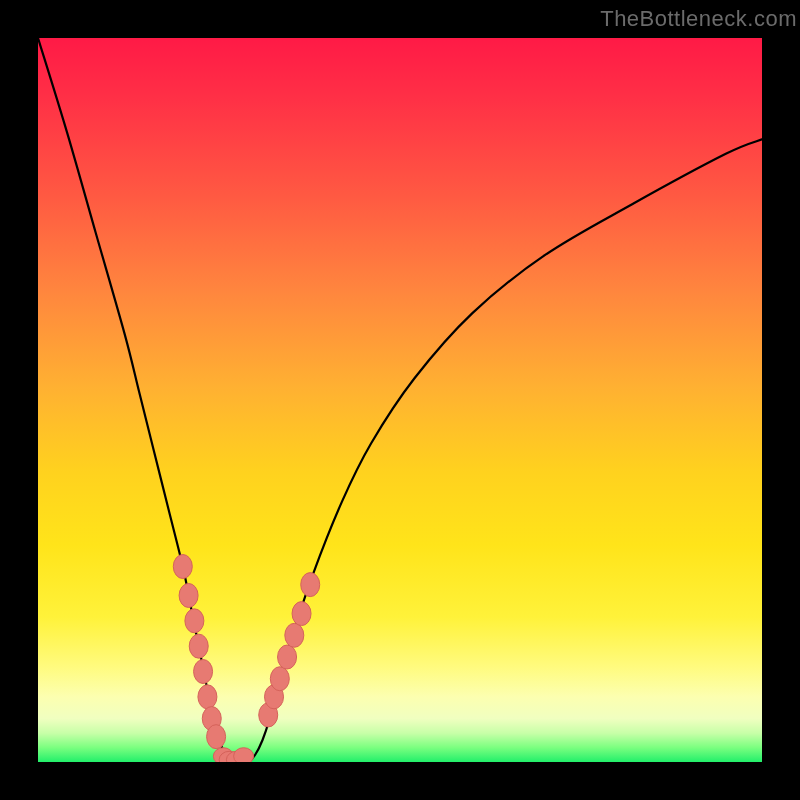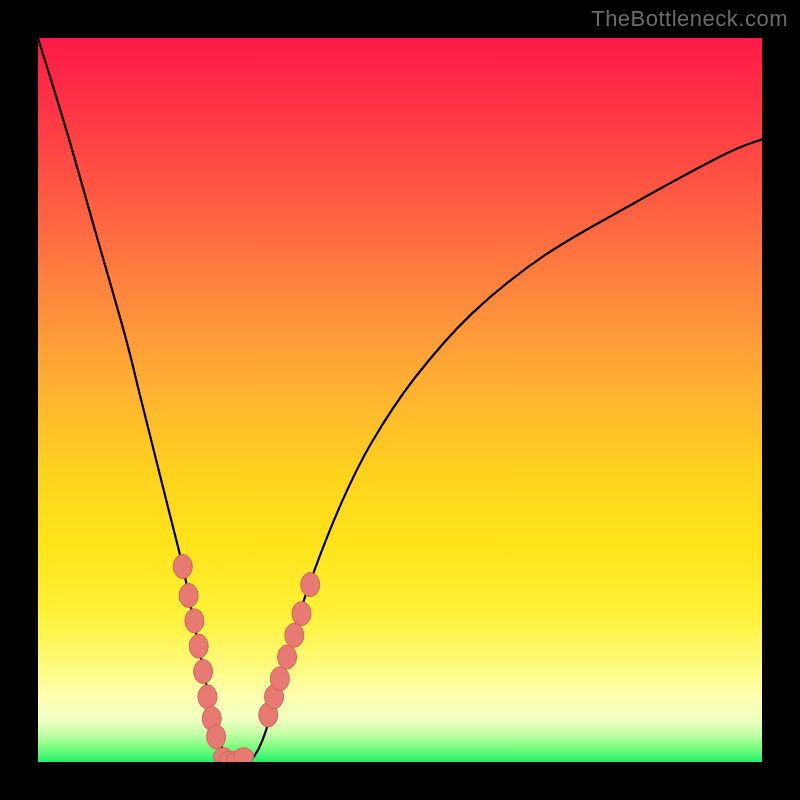--- a/index.html
+++ b/index.html
@@ -46,21 +46,21 @@
 
   .curve-svg {
     position: absolute;
     left: 0; top: 0;
     width: 100%; height: 100%;
   }
 
   .watermark {
     position: absolute;
     top: 6px;
-    right: 12px;
+    right: 3px;
     color: #6b6b6b;
     font-size: 22px;
     font-weight: 500;
     letter-spacing: 0.5px;
   }
 </style>
 </head>
 <body>
 
 <div class="frame">

